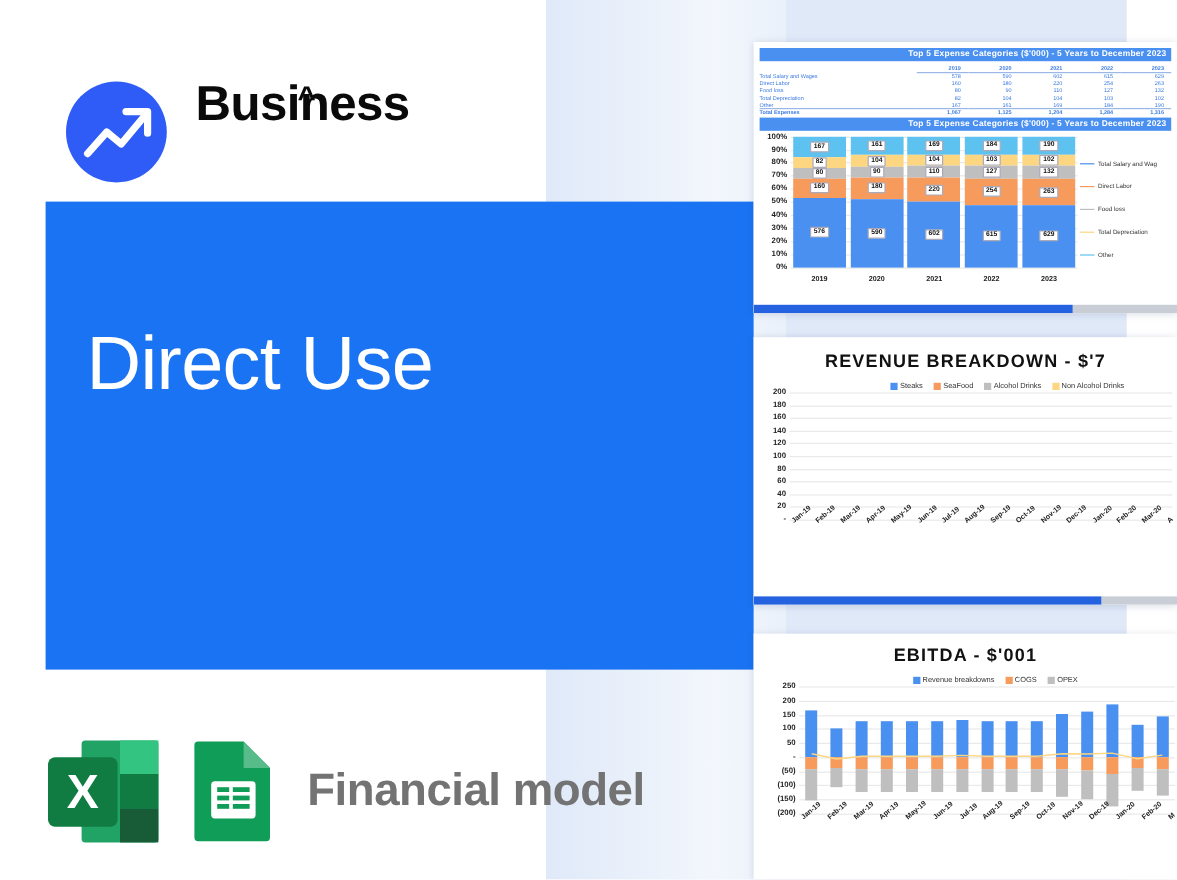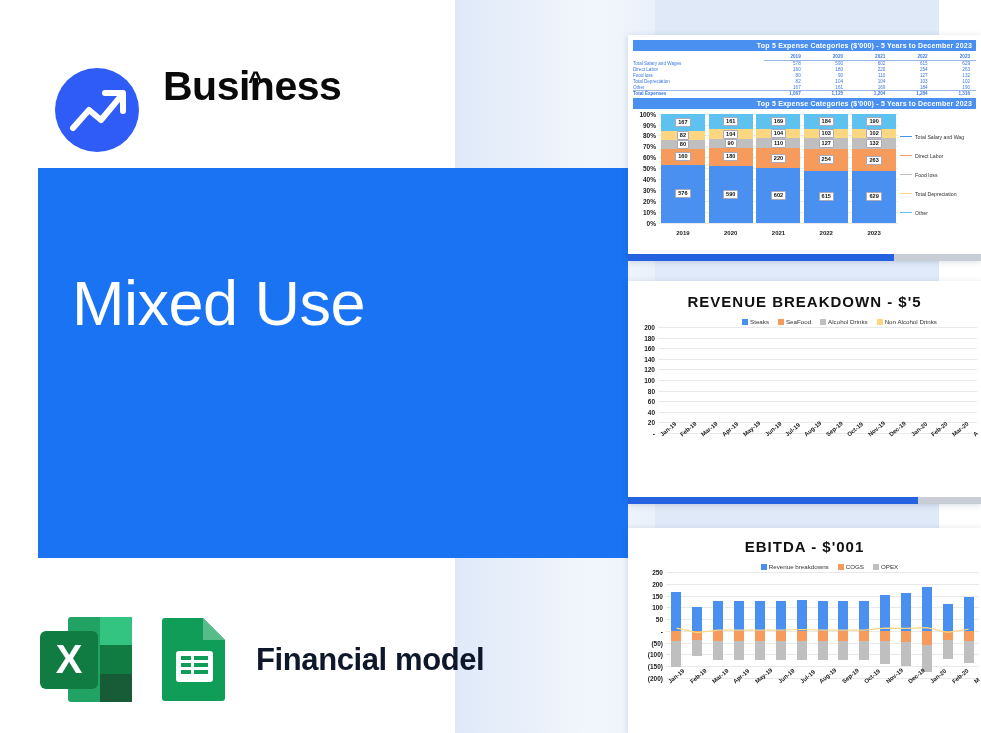--- a/index.html
+++ b/index.html
@@ -22,21 +22,21 @@
   .circumflex{position:absolute;left:85px;top:-5px;font-size:26px;color:#0a0a0a;font-weight:bold;}
 
   
   .banner{position:absolute;left:38px;top:168px;width:590px;height:390px;background:#1a73f2;}
   .banner-title{position:absolute;left:34px;top:98px;width:540px;color:#ffffff;font-size:63px;line-height:75px;font-weight:normal;letter-spacing:-.5px;}
 
   
   .footer{position:absolute;left:38px;top:612px;height:95px;display:flex;align-items:center;gap:25px;}
   .xls-icon{position:relative;width:96px;height:90px;}
   .gsheet-icon{position:relative;width:72px;height:90px;}
-  .footer-label{font-size:31px;font-weight:bold;color:#0f172a;letter-spacing:-.4px;}
+  .footer-label{font-size:38px;font-weight:bold;color:#737373;letter-spacing:-.4px;}
 
   
   .card{position:absolute;background:#ffffff;box-shadow:0 1px 6px rgba(40,60,100,.18);overflow:hidden;}
   #card-expense{left:628px;top:35px;width:353px;height:226px;}
   #card-revenue{left:628px;top:281px;width:353px;height:223px;}
   #card-ebitda{left:628px;top:528px;width:353px;height:205px;}
   .card-accentbar{position:absolute;left:0;bottom:0;height:7px;background:#2462e0;}
   .card-graybar{position:absolute;bottom:0;height:7px;background:#c8cdd6;}
 
   
@@ -95,21 +95,21 @@
     <div class="logo-text">
       <div class="logo-l1">
         <span>Business</span>
         <span class="circumflex">^</span>
       </div>
     </div>
   </div>
 
   <div class="banner">
     <div class="banner-title">
-      <div>Mixed Use</div>
+      <div>Direct Use</div>
     </div>
   </div>
 
   <div class="footer">
     <div class="xls-icon">
       <svg width="96" height="90" viewBox="0 0 96 90">
         <rect x="30" y="2" width="64" height="85" rx="3" fill="#21a366"></rect>
         <rect x="62" y="2" width="32" height="28" fill="#33c481"></rect>
         <rect x="62" y="30" width="32" height="29" fill="#107c41"></rect>
         <rect x="62" y="59" width="32" height="28" fill="#185c37"></rect>
@@ -340,21 +340,21 @@
             <span class="mk" style="background: rgb(94, 194, 240);"></span>
             <span>Other</span>
           </div>
         </div>
     </div>
     <div class="card-accentbar" style="width:266px;"></div>
     <div class="card-graybar" style="left:266px;width:87px;"></div>
   </div>
 
   <div class="card" id="card-revenue">
-    <div class="chart-title" style="margin-top:12px;">REVENUE BREAKDOWN - $'5</div>
+    <div class="chart-title" style="margin-top:12px;">REVENUE BREAKDOWN - $'7</div>
     <div class="legend" id="rev-legend" style="margin-top:8px;padding-left:70px;">
         <div class="legend-item">
           <span class="legend-swatch" style="background: rgb(74, 144, 240);"></span>
           <span>Steaks</span>
         </div>
         <div class="legend-item">
           <span class="legend-swatch" style="background: rgb(247, 155, 92);"></span>
           <span>SeaFood</span>
         </div>
         <div class="legend-item">

